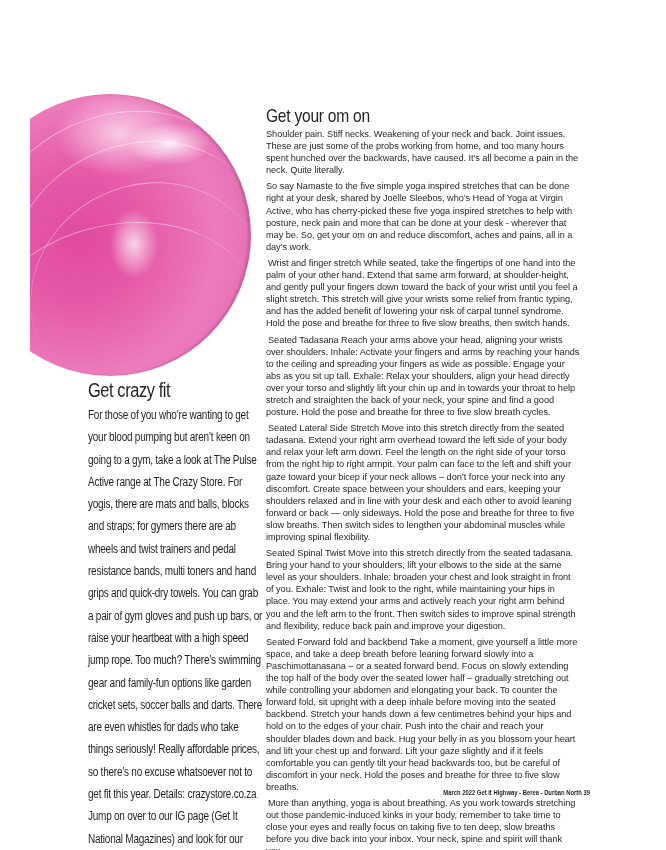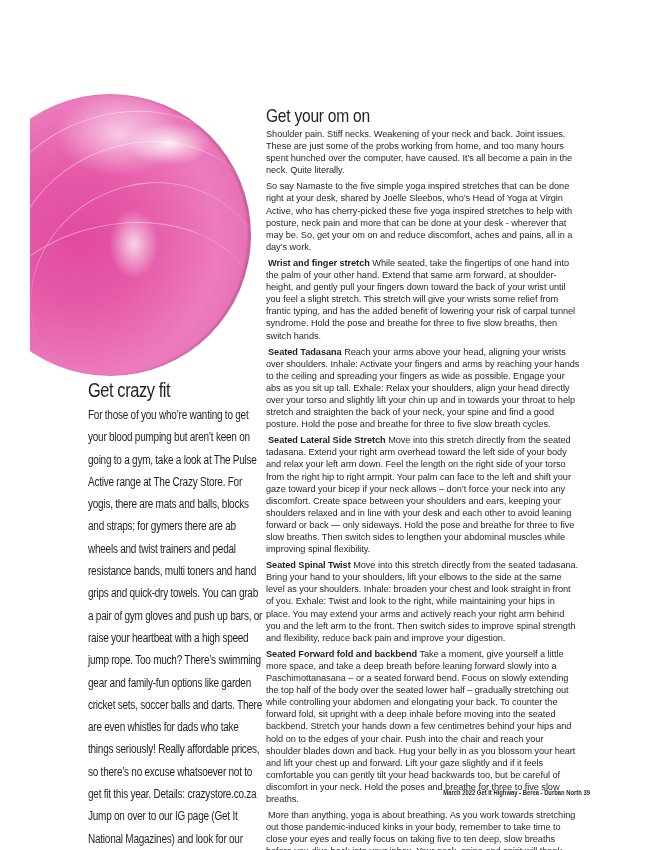--- a/index.html
+++ b/index.html
@@ -40,21 +40,21 @@
       position: absolute; left: 266px; top: 104px; width: 314px;
       font-family: "Liberation Sans", sans-serif; font-size: 9.2px; line-height: 12.1px;
       color: #231f20;
     }
     .right-title {
       font-size: 19px; font-weight: normal; line-height: 24px; margin: 0;
       transform: scaleX(0.82); transform-origin: left top; white-space: nowrap; letter-spacing: -0.3px;
     }
     .right-col p { margin: 0 0 4px 0; letter-spacing: -0.05px; }
     .right-col p.indent { text-indent: 2px; }
-    .right-col b { font-weight: bold; }
+    .right-col b { font-weight: normal; }
 
     .footer {
       position: absolute; right: 76px; top: 788px;
       font-family: "Liberation Sans", sans-serif; font-size: 7.5px; font-weight: bold;
       transform: scaleX(0.78); transform-origin: right top; white-space: nowrap; color: #231f20;
     }
   </style>
 </head>
 <body>
 
@@ -68,21 +68,21 @@
   </div>
 </div>
 
 <div class="left-col">
   <h2 class="left-title">Get crazy fit</h2>
   <p class="left-body">For those of you who’re wanting to get your blood pumping but aren’t keen on going to a gym, take a look at The Pulse Active range at The Crazy Store. For yogis, there are mats and balls, blocks and straps; for gymers there are ab wheels and twist trainers and pedal resistance bands, multi toners and hand grips and quick-dry towels. You can grab a pair of gym gloves and push up bars, or raise your heartbeat with a high speed jump rope. Too much? There’s swimming gear and family-fun options like garden cricket sets, soccer balls and darts. There are even whistles for dads who take things seriously! Really affordable prices, so there’s no excuse whatsoever not to get fit this year. Details: crazystore.co.za Jump on over to our IG page (Get It National Magazines) and look for our Crazy Fitness competition. There’s a R500 voucher up for grabs. Ready, steady, go!</p>
 </div>
 
 <div class="right-col">
   <h2 class="right-title">Get your om on</h2>
-  <p>Shoulder pain. Stiff necks. Weakening of your neck and back. Joint issues. These are just some of the probs working from home, and too many hours spent hunched over the computer, have caused. It’s all become a pain in the neck. Quite literally.</p>
+  <p>Shoulder pain. Stiff necks. Weakening of your neck and back. Joint issues. These are just some of the probs working from home, and too many hours spent hunched over the backwards, have caused. It’s all become a pain in the neck. Quite literally.</p>
   <p>So say Namaste to the five simple yoga inspired stretches that can be done right at your desk, shared by Joëlle Sleebos, who’s Head of Yoga at Virgin Active, who has cherry-picked these five yoga inspired stretches to help with posture, neck pain and more that can be done at your desk - wherever that may be. So, get your om on and reduce discomfort, aches and pains, all in a day’s work.</p>
 
   <p class="indent"><b>Wrist and finger stretch</b><span> While seated, take the fingertips of one hand into the palm of your other hand. Extend that same arm forward, at shoulder-height, and gently pull your fingers down toward the back of your wrist until you feel a slight stretch. This stretch will give your wrists some relief from frantic typing, and has the added benefit of lowering your risk of carpal tunnel syndrome. Hold the pose and breathe for three to five slow breaths, then switch hands.</span></p>
   <p class="indent"><b>Seated Tadasana</b><span> Reach your arms above your head, aligning your wrists over shoulders. Inhale: Activate your fingers and arms by reaching your hands to the ceiling and spreading your fingers as wide as possible. Engage your abs as you sit up tall. Exhale: Relax your shoulders, align your head directly over your torso and slightly lift your chin up and in towards your throat to help stretch and straighten the back of your neck, your spine and find a good posture. Hold the pose and breathe for three to five slow breath cycles.</span></p>
   <p class="indent"><b>Seated Lateral Side Stretch</b><span> Move into this stretch directly from the seated tadasana. Extend your right arm overhead toward the left side of your body and relax your left arm down. Feel the length on the right side of your torso from the right hip to right armpit. Your palm can face to the left and shift your gaze toward your bicep if your neck allows – don’t force your neck into any discomfort. Create space between your shoulders and ears, keeping your shoulders relaxed and in line with your desk and each other to avoid leaning forward or back — only sideways. Hold the pose and breathe for three to five slow breaths. Then switch sides to lengthen your abdominal muscles while improving spinal flexibility.</span></p>
   <p><b>Seated Spinal Twist</b><span> Move into this stretch directly from the seated tadasana. Bring your hand to your shoulders, lift your elbows to the side at the same level as your shoulders. Inhale: broaden your chest and look straight in front of you. Exhale: Twist and look to the right, while maintaining your hips in place. You may extend your arms and actively reach your right arm behind you and the left arm to the front. Then switch sides to improve spinal strength and flexibility, reduce back pain and improve your digestion.</span></p>
   <p><b>Seated Forward fold and backbend</b><span> Take a moment, give yourself a little more space, and take a deep breath before leaning forward slowly into a Paschimottanasana – or a seated forward bend. Focus on slowly extending the top half of the body over the seated lower half – gradually stretching out while controlling your abdomen and elongating your back. To counter the forward fold, sit upright with a deep inhale before moving into the seated backbend. Stretch your hands down a few centimetres behind your hips and hold on to the edges of your chair. Push into the chair and reach your shoulder blades down and back. Hug your belly in as you blossom your heart and lift your chest up and forward. Lift your gaze slightly and if it feels comfortable you can gently tilt your head backwards too, but be careful of discomfort in your neck. Hold the poses and breathe for three to five slow breaths.</span></p>
 
   <p class="indent">More than anything, yoga is about breathing. As you work towards stretching out those pandemic-induced kinks in your body, remember to take time to close your eyes and really focus on taking five to ten deep, slow breaths before you dive back into your inbox. Your neck, spine and spirit will thank you.</p>
 </div>

